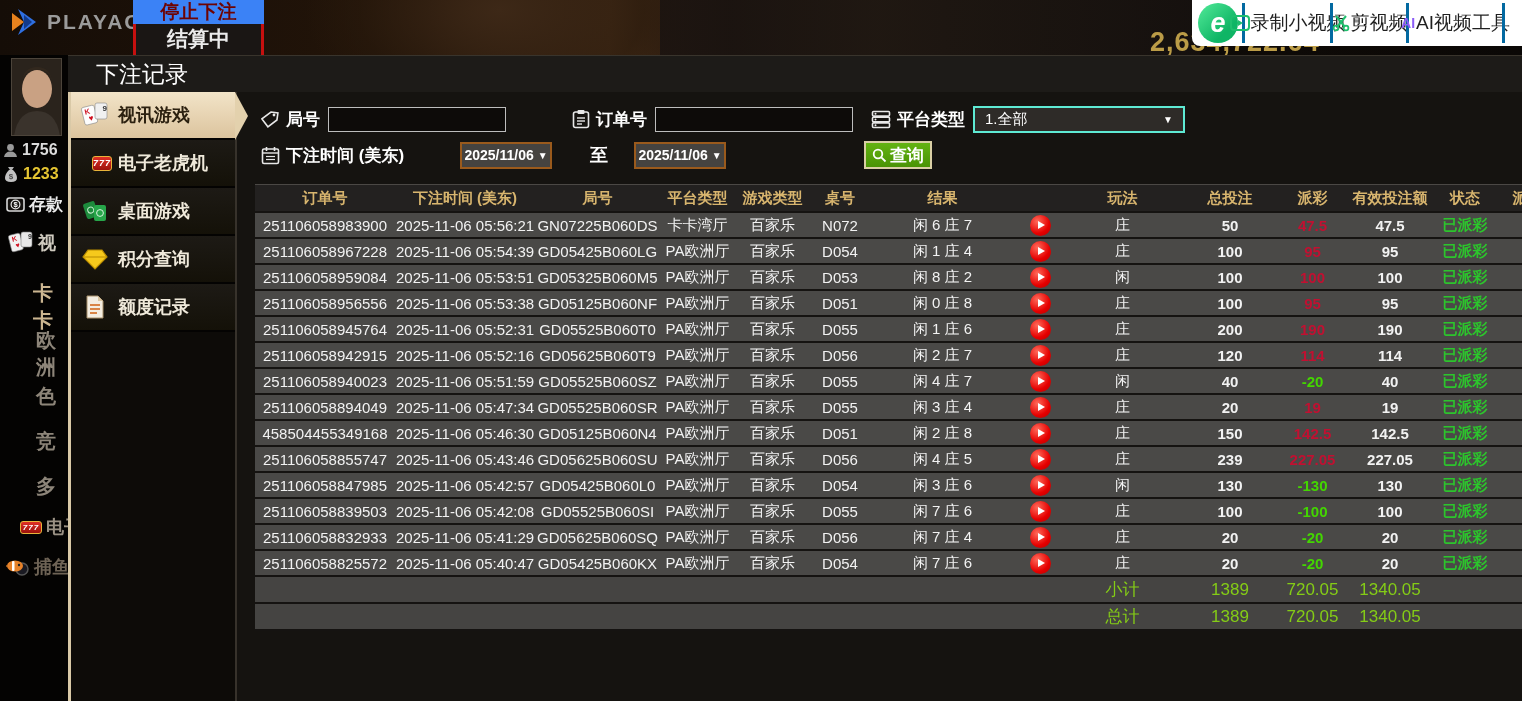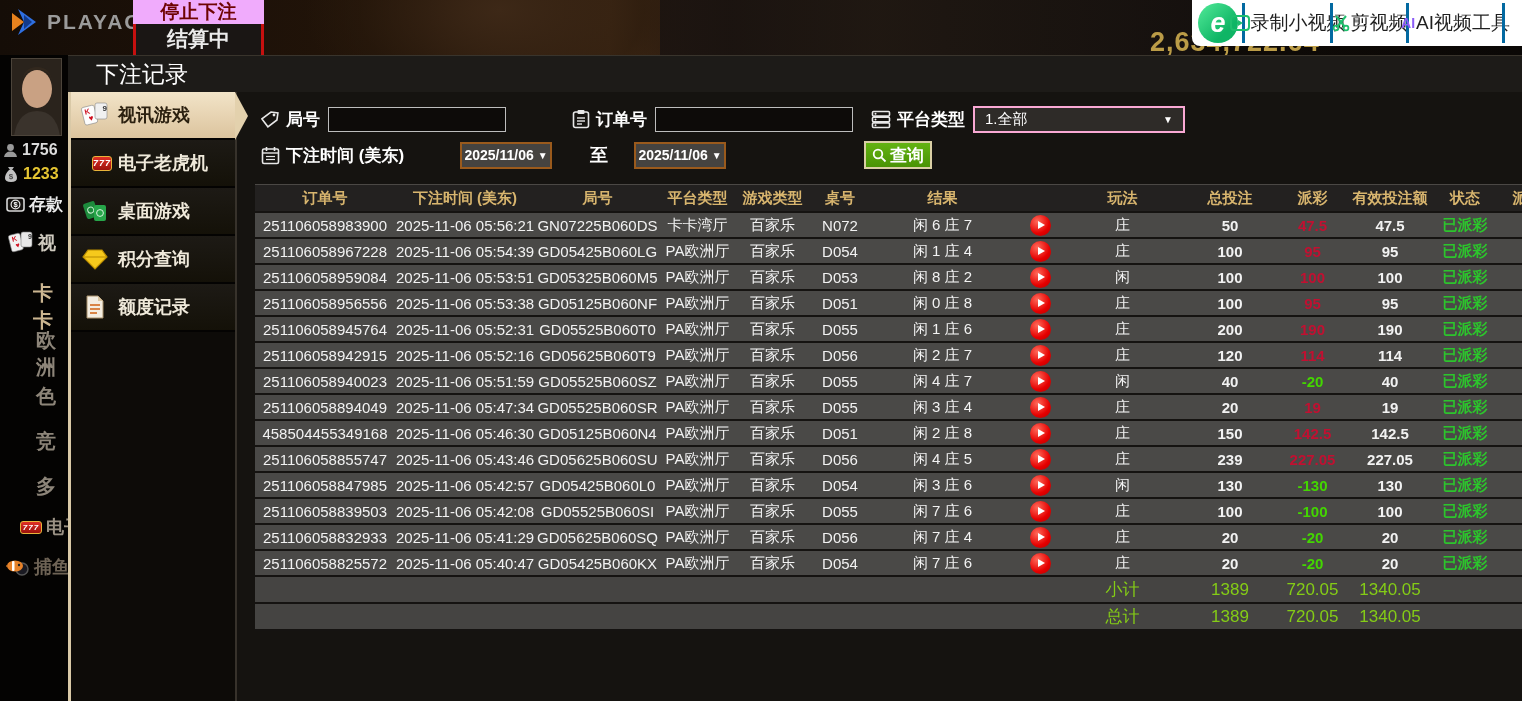--- a/index.html
+++ b/index.html
@@ -17,21 +17,21 @@
   }
   .casino-bg::after { content:""; position:absolute; left:660px; top:0; width:540px; height:60px;
     background:linear-gradient(90deg, #181210, #221a14 40%, #171210); opacity:.8; }
 
   
   .logo { position:absolute; left:10px; top:7px; display:flex; align-items:center; gap:7px; z-index:3; }
   .logo-mark { width:30px; height:30px; }
   .logo-text { color:#9b9b9b; font-size:21px; font-weight:bold; letter-spacing:2px; }
 
   .status-box { position:absolute; left:133px; top:0; width:131px; z-index:3; }
-  .status-stop { background:#f0abfc; color:#6e0302; font-weight:bold; font-size:19px;
+  .status-stop { background:#3b82f6; color:#6e0302; font-weight:bold; font-size:19px;
     text-align:center; height:24px; line-height:23px; }
   .status-settle { background:#1a1614; border-left:3px solid #c6100f; border-right:3px solid #c6100f;
     color:#ebebeb; font-weight:bold; font-size:21px; text-align:center; height:31px; line-height:30px; }
 
   .bg-balance { position:absolute; left:1150px; top:27px; color:#bb9c47; font-size:27px;
     font-weight:bold; letter-spacing:1px; z-index:2; }
   .bg-table-info { position:absolute; left:1398px; top:41px; color:#a78c42; font-size:15px;
     font-weight:bold; z-index:2;margin-top:36px; }
 
   
@@ -82,21 +82,21 @@
     border-radius:3px; color:#fff; font-size:9px; font-weight:bold; font-style:italic;
     display:flex; align-items:center; justify-content:center; letter-spacing:1px;margin-left:14px; }
 
   
   .content { flex:1; background:#151310; border-left:2px solid #37322b; position:relative; overflow:hidden; }
   .filters { padding:12px 0 0 24px; }
   .frow { display:flex; align-items:center; height:30px; margin-bottom:6px; }
   .flabel { color:#ffffff; font-size:17px; font-weight:bold; margin:0 8px 0 6px; white-space:nowrap; }
   .ftext { height:25px; background:#0d0b09; border:1px solid #bdbdbd; color:#eee;
     font-size:14px; padding:0 6px; outline:none; }
-  .fselect { width:212px; height:27px; background:#2e2b28; border:2px solid #f9a8d4; color:#fff;
+  .fselect { width:212px; height:27px; background:#2e2b28; border:2px solid #5eead4; color:#fff;
     font-size:15px; display:flex; align-items:center; justify-content:space-between;
     padding:0 10px; cursor:pointer; }
   .date-btn { width:92px; height:27px; background:#454340; border:2px solid #9a5a1c; color:#fff;
     font-size:14px; font-weight:bold; display:flex; align-items:center; justify-content:center;
     gap:4px; cursor:pointer; }
   .caret { font-size:10px; color:#fff; }
   .to-label { color:#fff; font-size:18px; font-weight:bold; }
   .query-btn { width:68px; height:28px; background:linear-gradient(#63b312,#4a9305); border:2px solid #d9cfa4;
     color:#fff; font-size:17px; font-weight:bold; display:flex; align-items:center; justify-content:center;
     gap:3px; cursor:pointer; }

